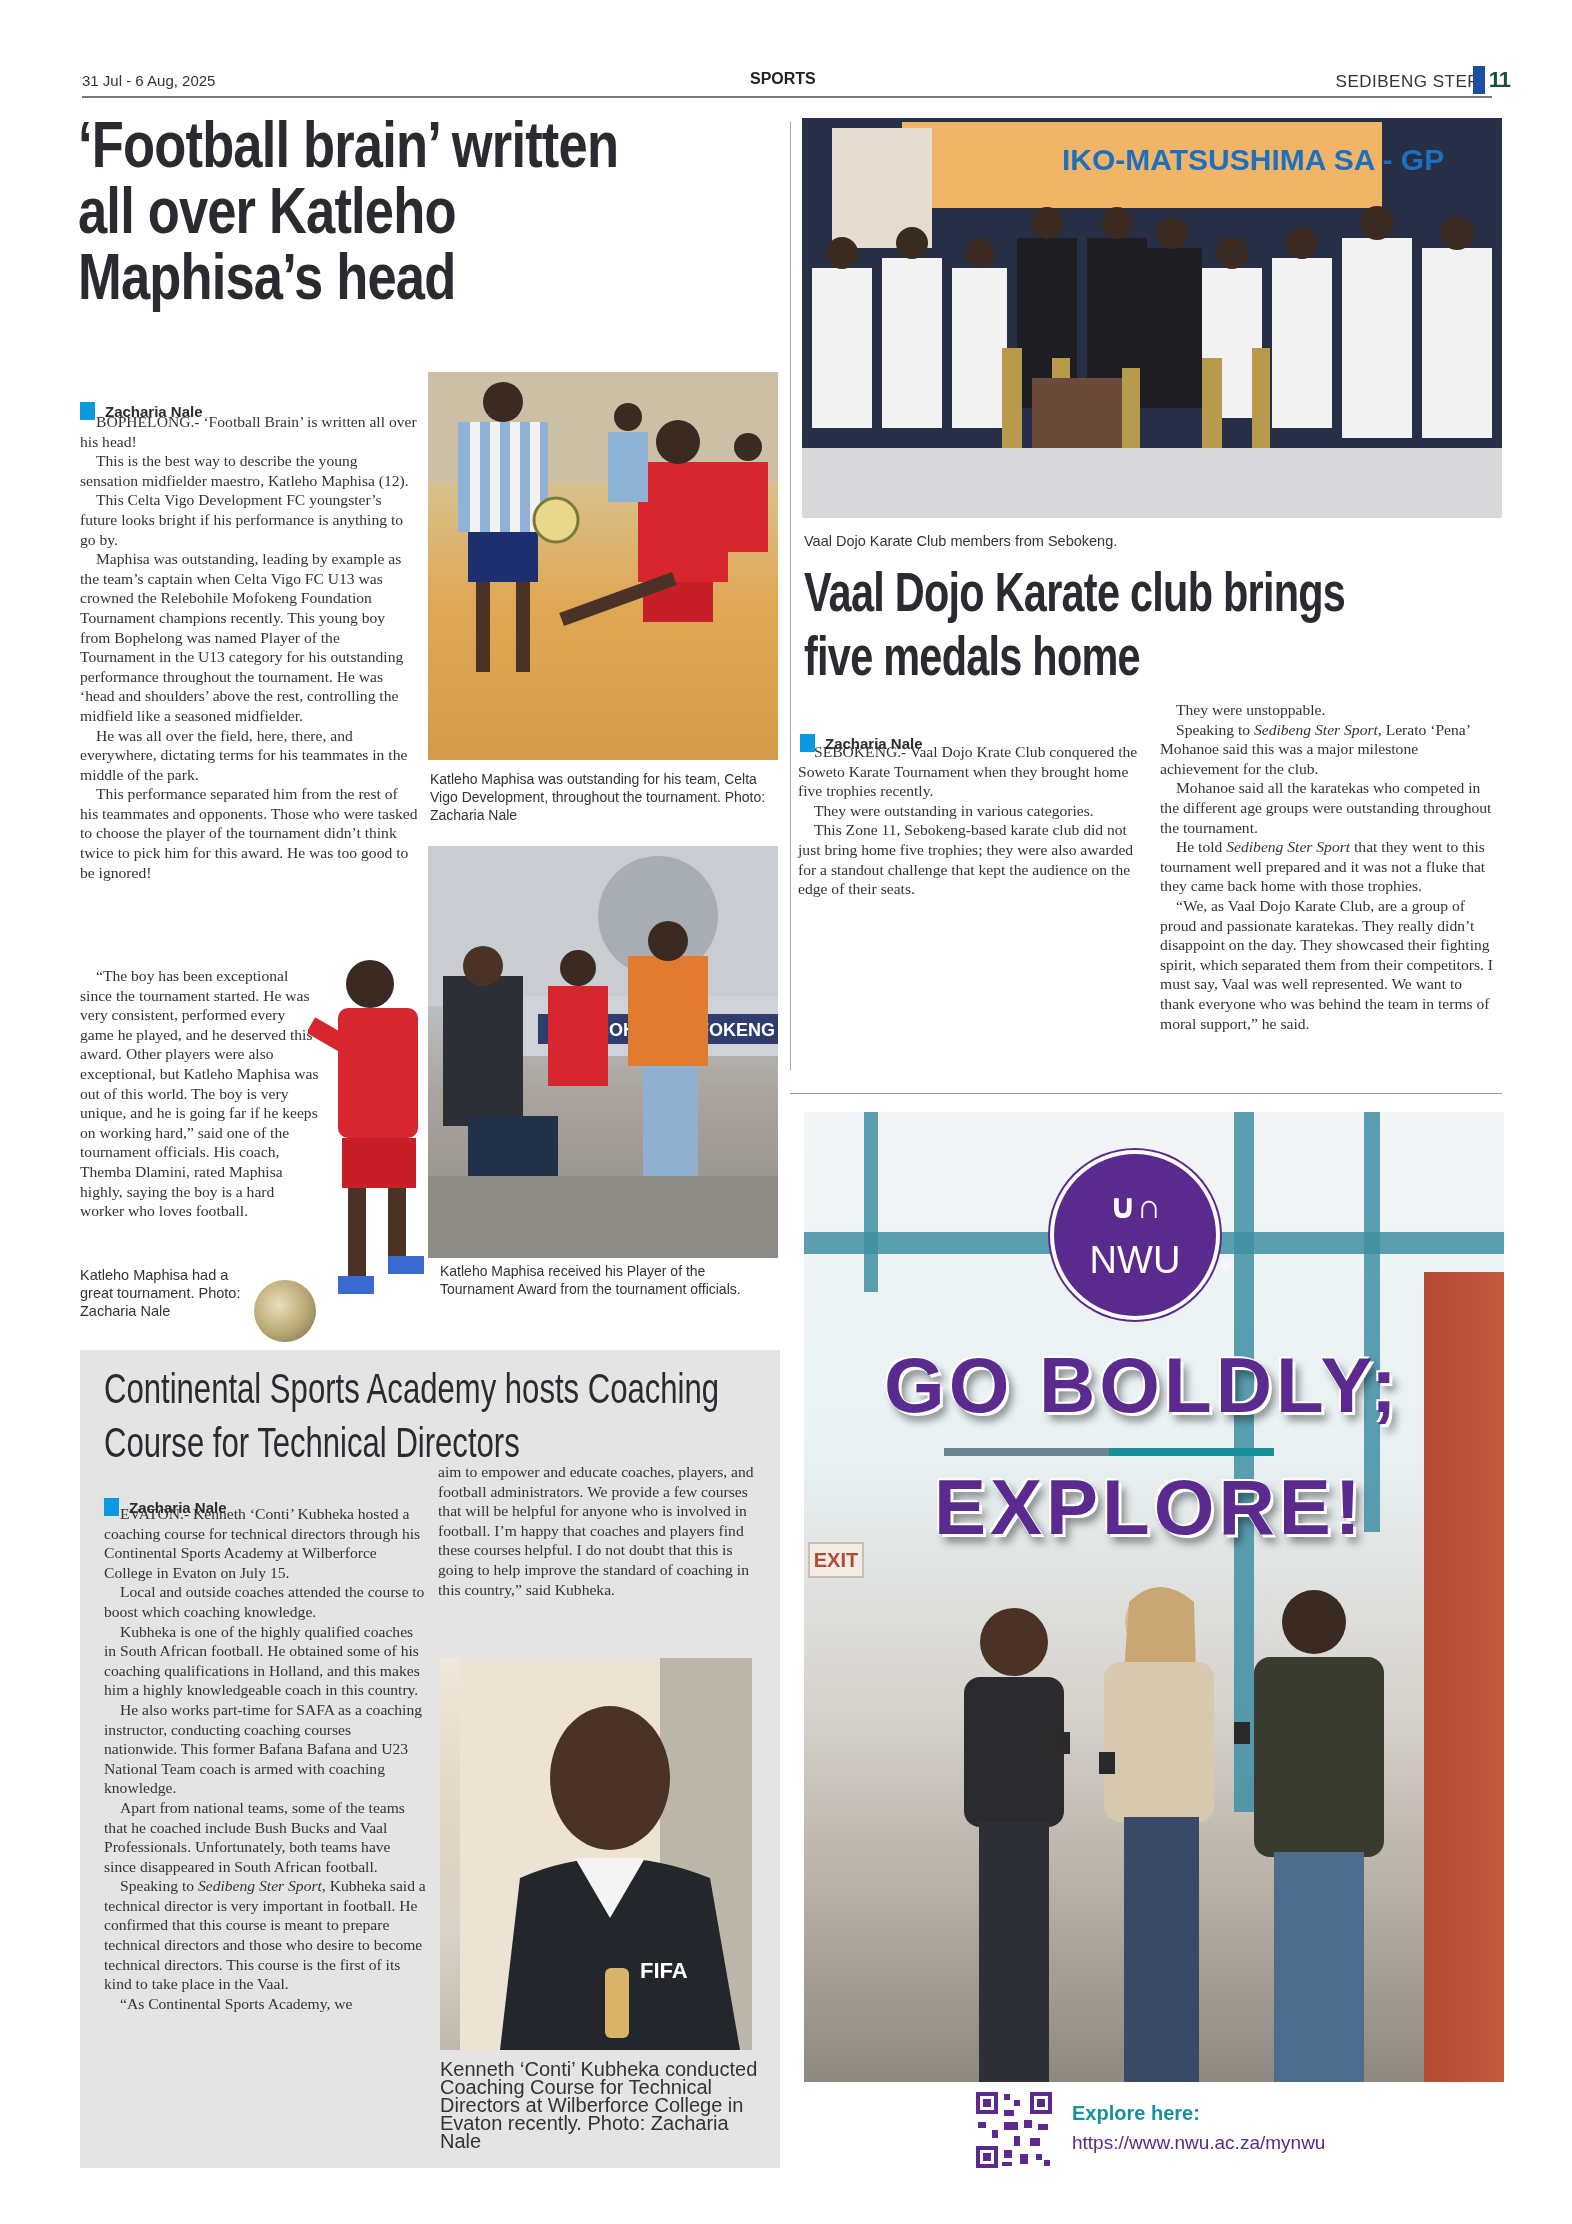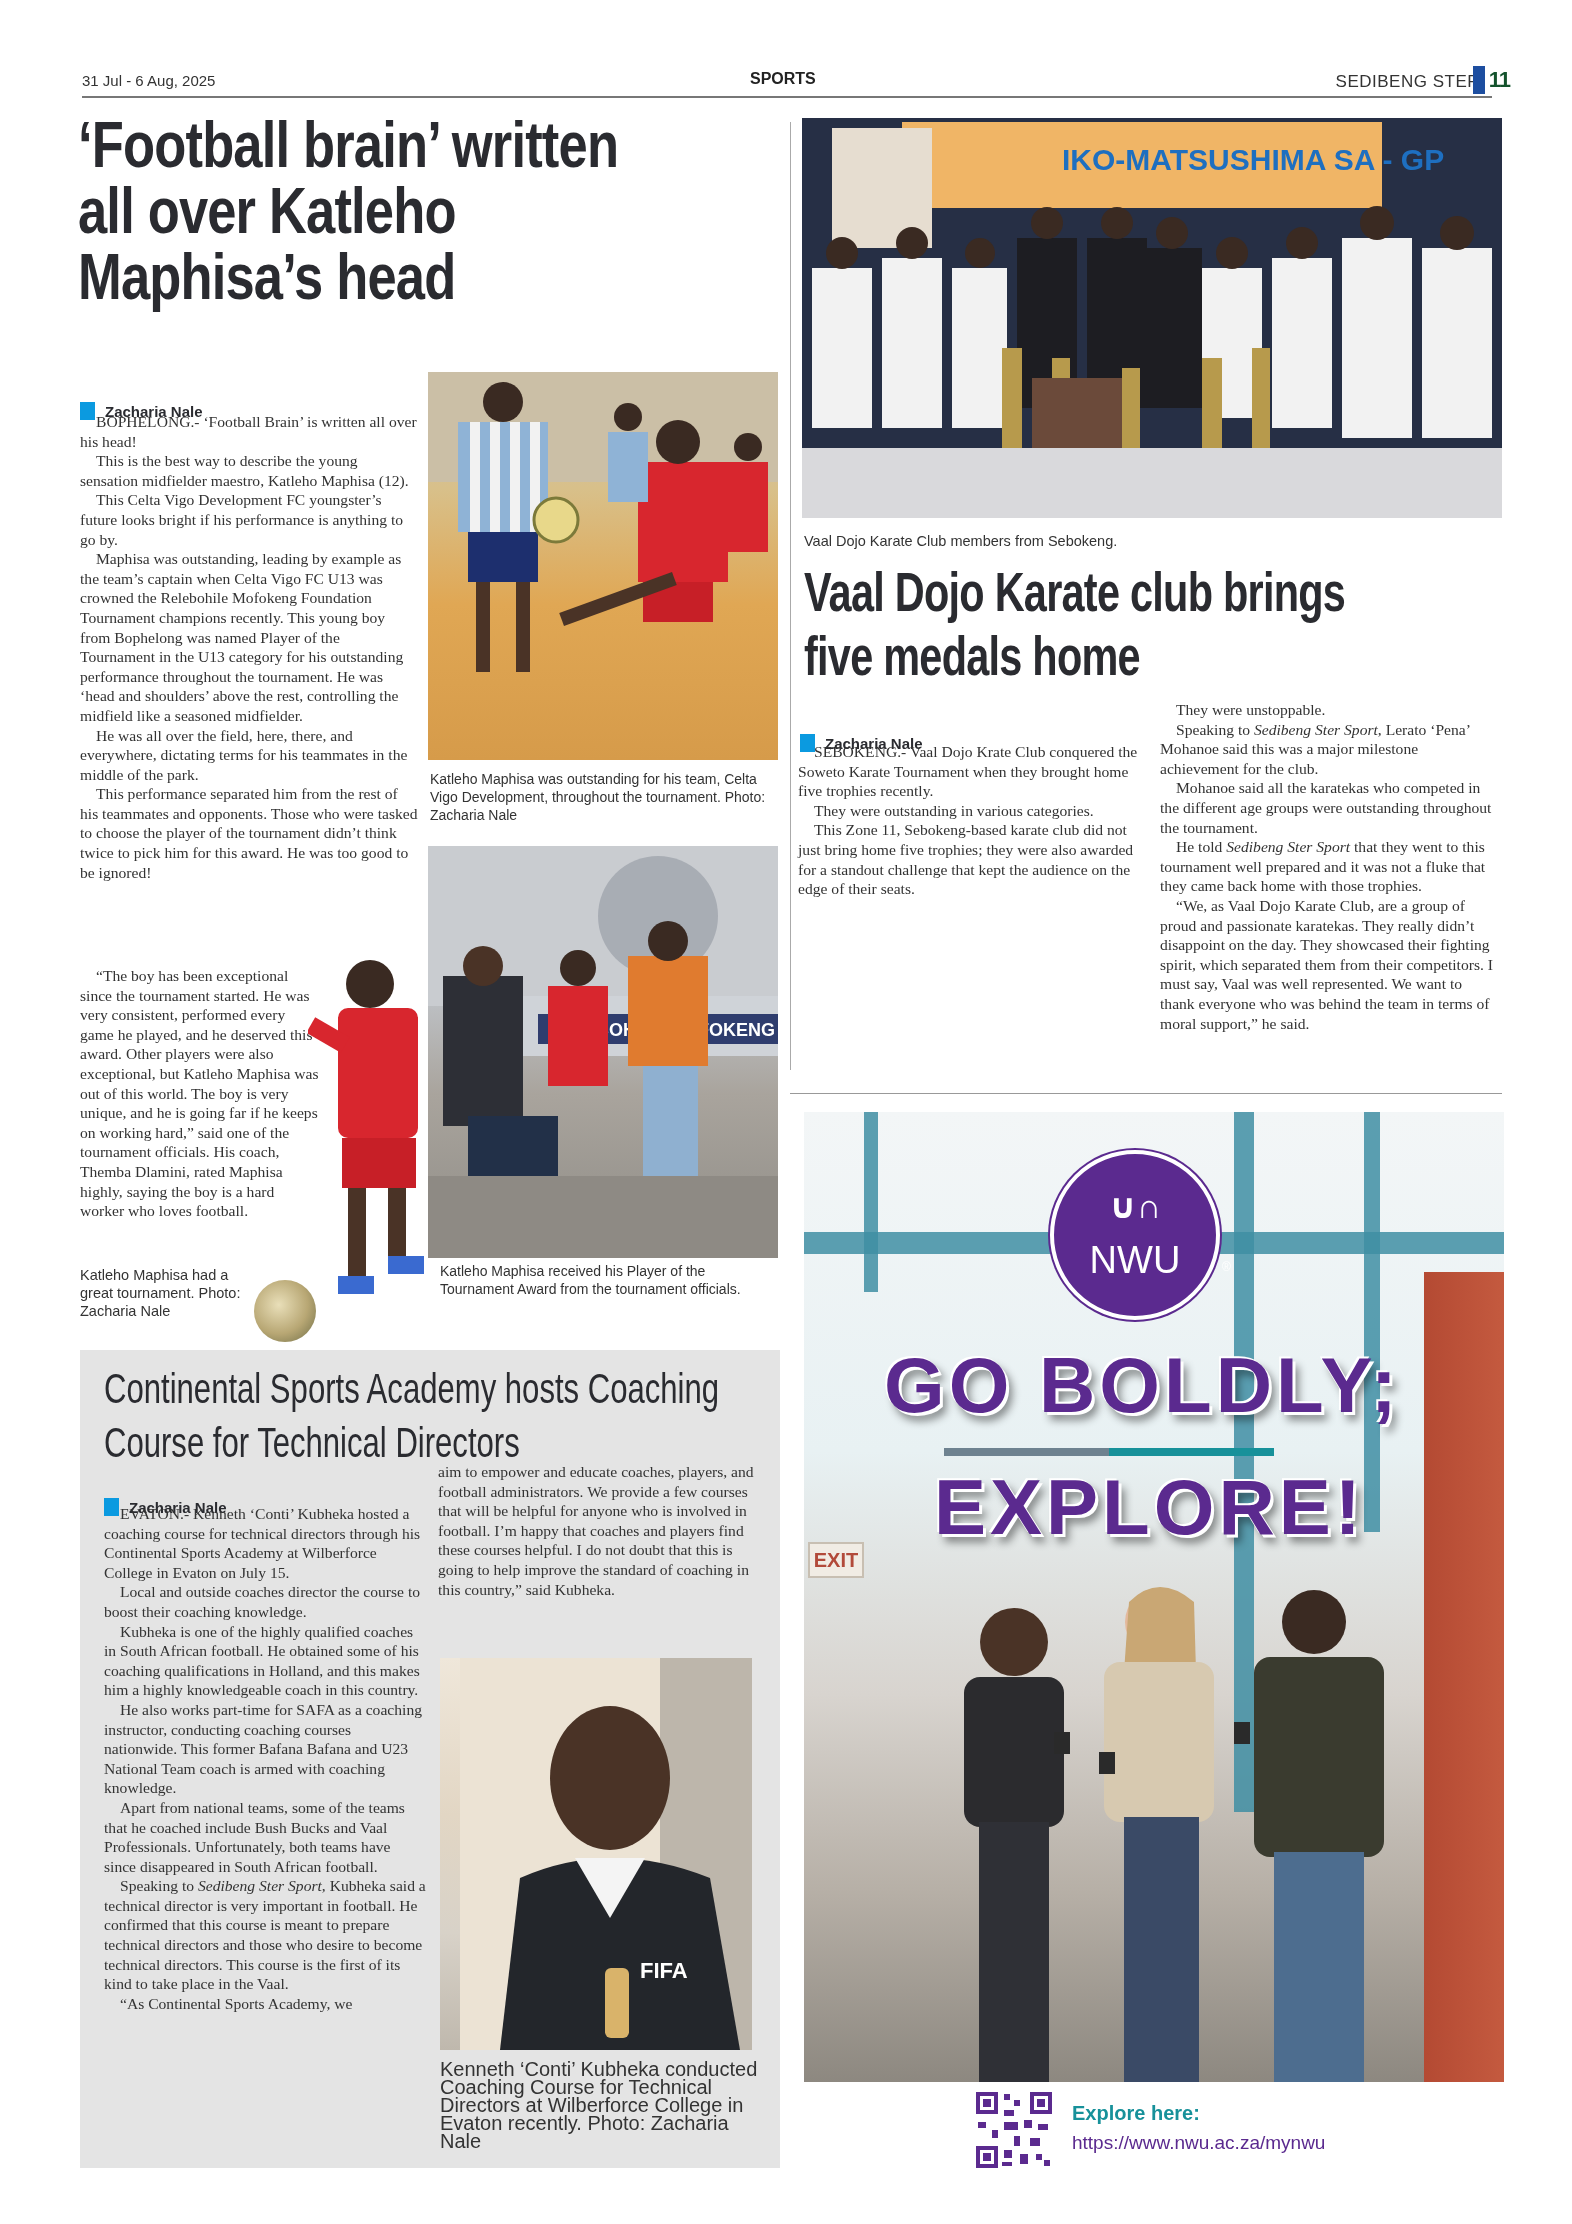--- a/index.html
+++ b/index.html
@@ -251,21 +251,21 @@
   <div>Continental Sports Academy hosts Coaching</div>
   <div>Course for Technical Directors</div>
 </div>
 <div class="abs byline sans" style="left:104px;top:1470px">
   <span class="sq"></span>
   <span>Zacharia Nale</span>
 </div>
 
 <div class="abs body serif" style="left:104px;top:1504px;width:322px">
   <p>EVATON.- Kenneth ‘Conti’ Kubheka hosted a coaching course for technical directors through his Continental Sports Academy at Wilberforce College in Evaton on July 15.</p>
-  <p>Local and outside coaches director the course to boost their coaching knowledge.</p>
+  <p>Local and outside coaches attended the course to boost which coaching knowledge.</p>
   <p>Kubheka is one of the highly qualified coaches in South African football. He obtained some of his coaching qualifications in Holland, and this makes him a highly knowledgeable coach in this country.</p>
   <p>He also works part-time for SAFA as a coaching instructor, conducting coaching courses nationwide. This former Bafana Bafana and U23 National Team coach is armed with coaching knowledge.</p>
   <p>Apart from national teams, some of the teams that he coached include Bush Bucks and Vaal Professionals. Unfortunately, both teams have since disappeared in South African football.</p>
   <p><span>Speaking to </span><i>Sedibeng Ster Sport</i><span>, Kubheka said a technical director is very important in football. He confirmed that this course is meant to prepare technical directors and those who desire to become technical directors. This course is the first of its kind to take place in the Vaal.</span></p>
   <p>“As Continental Sports Academy, we</p>
 </div>
 
 <div class="abs body serif" style="left:438px;top:1462px;width:320px">
   <p class="noind">aim to empower and educate coaches, players, and football administrators. We provide a few courses that will be helpful for anyone who is involved in football. I’m happy that coaches and players find these courses helpful. I do not doubt that this is going to help improve the standard of coaching in this country,” said Kubheka.</p>
 </div>

